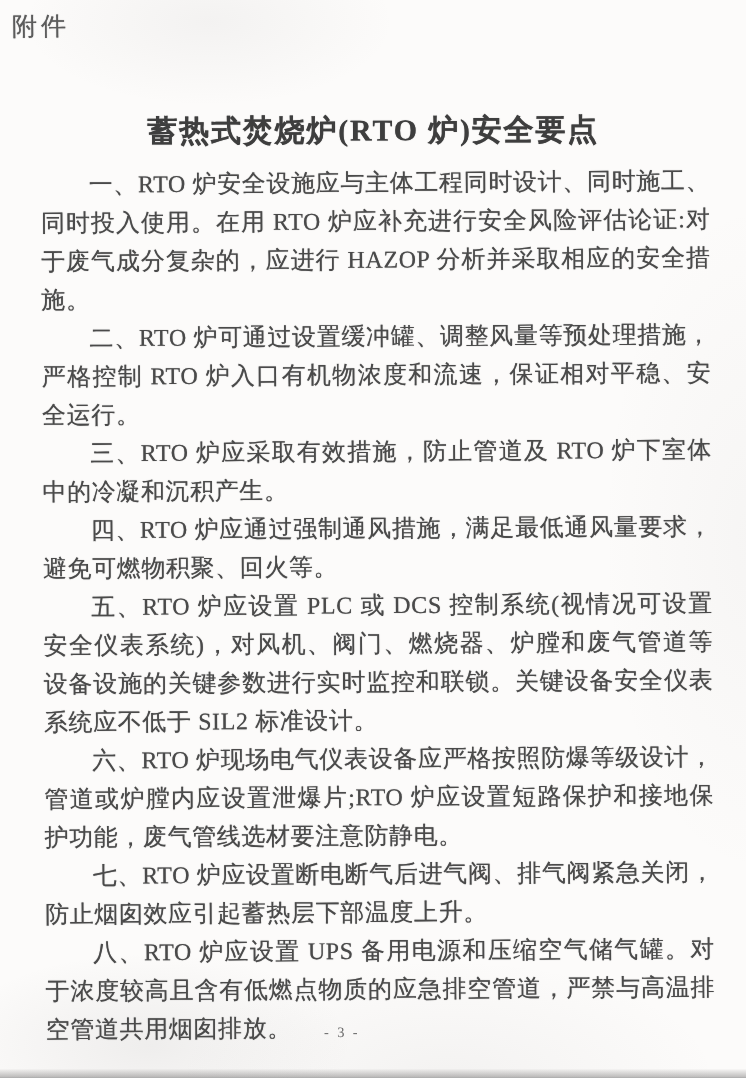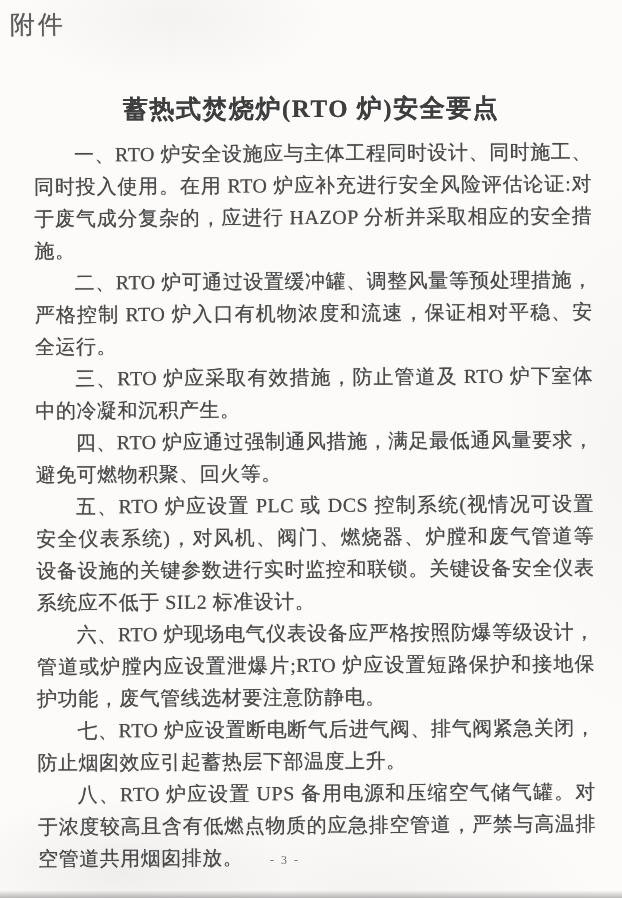--- a/index.html
+++ b/index.html
@@ -24,21 +24,21 @@
   .bottom-edge {
     position: absolute;
     left: 0; right: 0; bottom: 0;
     height: 7px;
     background: linear-gradient(to bottom, rgba(80,78,78,0.04), rgba(80,78,78,0.38));
   }
   .attachment {
     position: absolute;
     top: 8px;
     left: 10px;
-    font-size: 25px;
+    font-size: 21px;
     color: #5c5c5c;
     letter-spacing: 3px;
     text-shadow: 0 0 0.7px rgba(90,90,90,0.85);
     transform: rotate(-0.6deg);
   }
   .title {
     position: absolute;
     top: 92px;
     left: 0;
     width: 100%;

